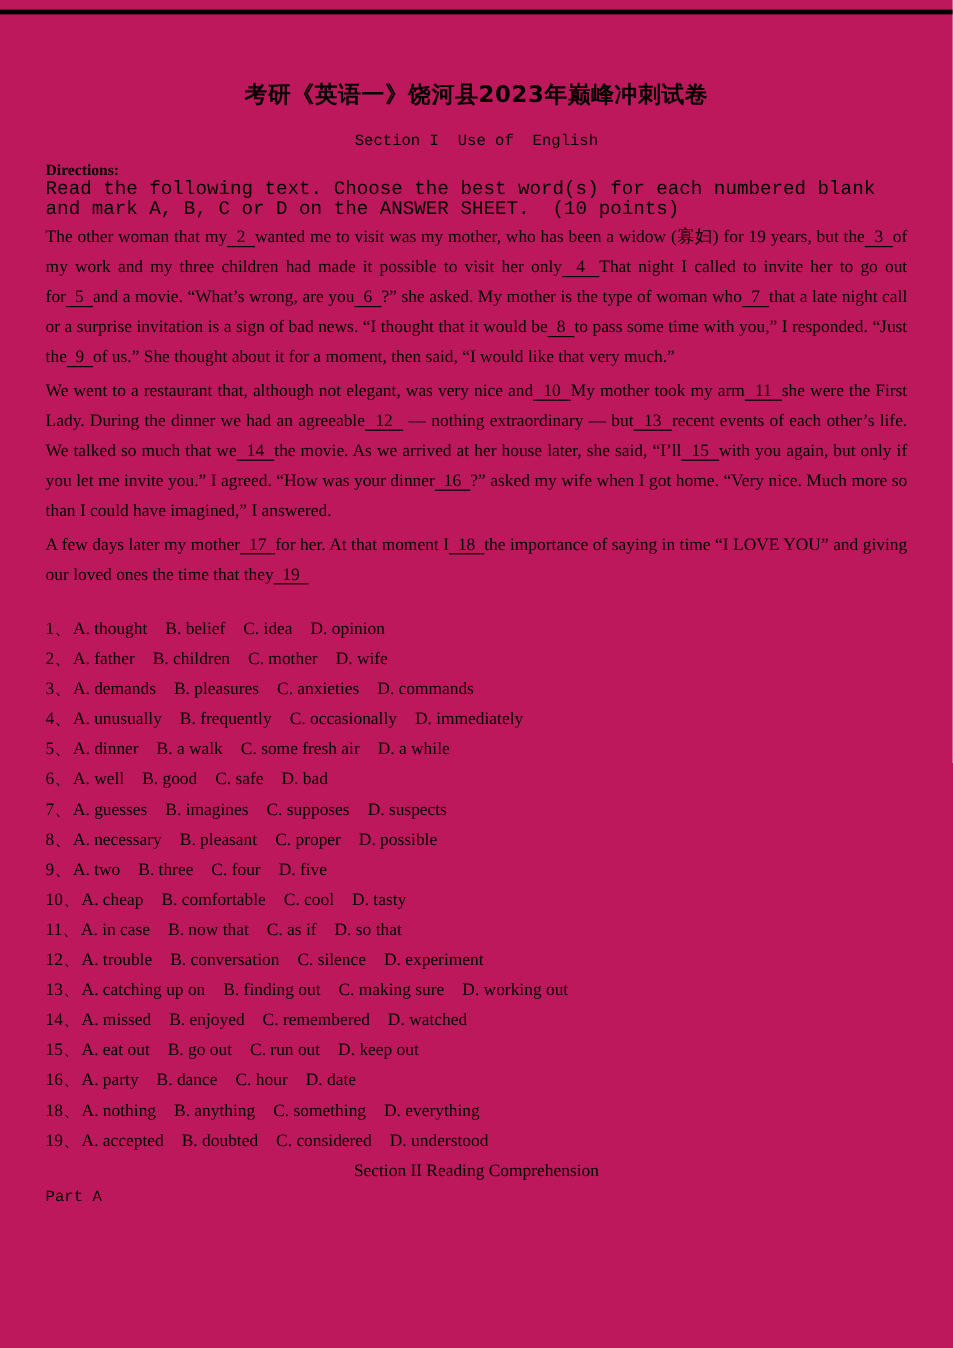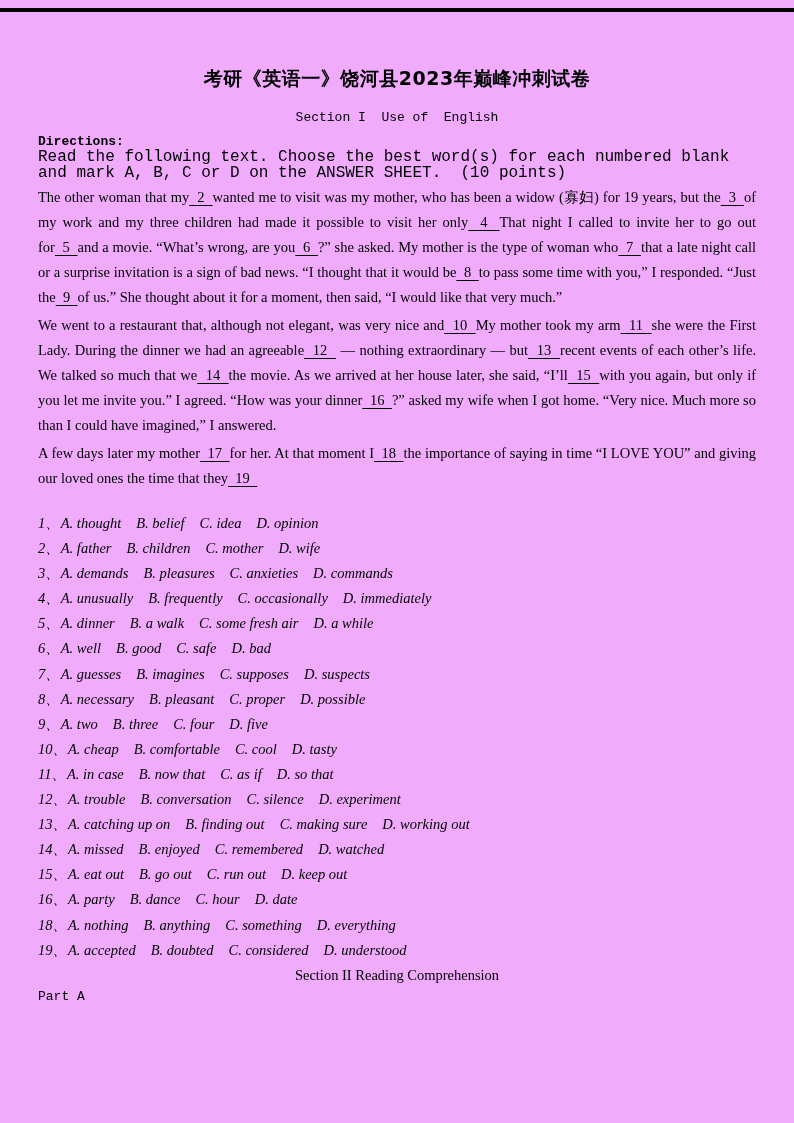--- a/index.html
+++ b/index.html
@@ -2,21 +2,21 @@
 <html><head>
 <meta charset="utf-8">
 <style>
   * { margin: 0; padding: 0; box-sizing: border-box; }
   html, body { background: #ffffff; }
   .page {
     position: relative;
     width: 794px;
     height: 1123px;
     margin: 0 auto;
-    background: #f0abfc;
+    background: #be185d;
     color: #000;
     overflow: hidden;
   }
   .top-rule {
     position: absolute;
     top: 8px;
     left: 0;
     width: 100%;
     height: 4px;
     background: #000;
@@ -30,21 +30,21 @@
     letter-spacing: 0.5px;
   }
   .sec-heading {
     text-align: center;
     font-family: "Liberation Mono", monospace;
     font-size: 13px;
     margin-top: 18px;
     white-space: pre;
   }
   .directions-label {
-    font-family: Liberation Mono, monospace;
+    font-family: Liberation Serif, serif;
     font-weight: bold;
     font-size: 13px;
     margin-top: 9px;
   }
   .directions {
     font-family: "Liberation Mono", monospace;
     font-size: 16px;
     line-height: 16px;
     white-space: pre-wrap;
   }
@@ -53,21 +53,21 @@
     font-family: "Liberation Serif", serif;
     font-size: 14.5px;
     line-height: 25px;
     text-align: justify;
     margin: 0 0 3px 0;
   }
   .blank {
     text-decoration: underline;
     text-underline-offset: 3px;
   }
-  .question-list { margin-top: 20px; font-style: italic; }
+  .question-list { margin-top: 20px; }
   .question {
     font-family: "Liberation Serif", serif;
     font-size: 14.5px;
     line-height: 25.1px;
     white-space: nowrap;
   }
   .qnum { margin-right: 1px; }
   .opt { margin-right: 15px; }
   .sec2-heading {
     text-align: center;

